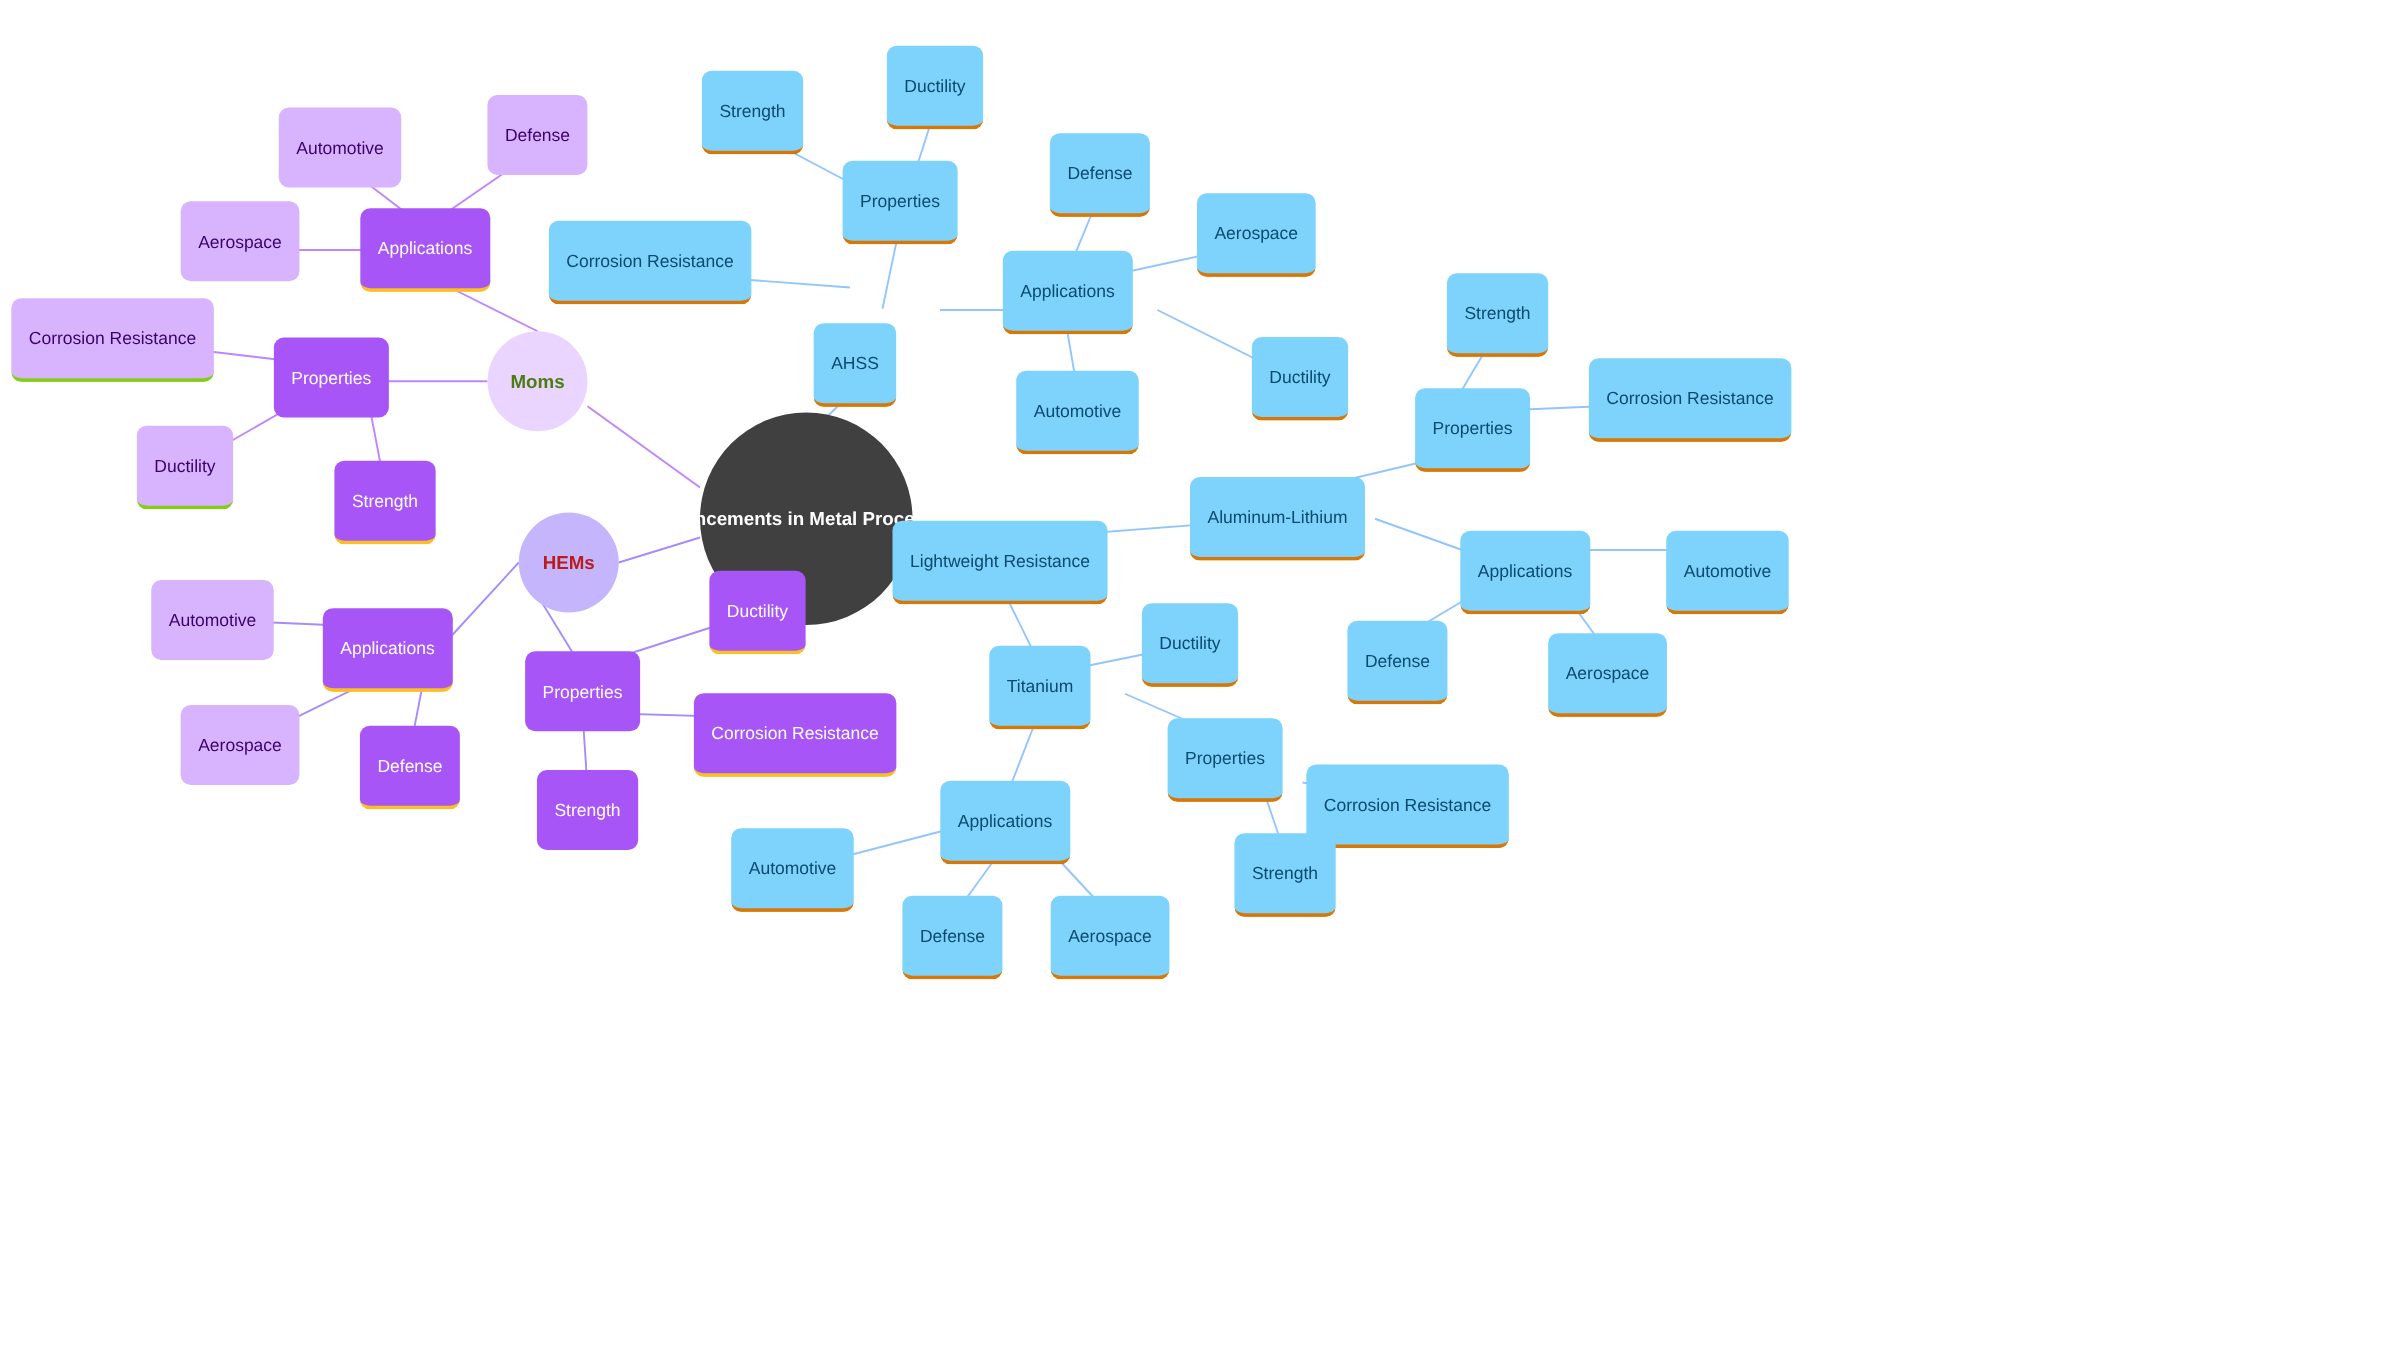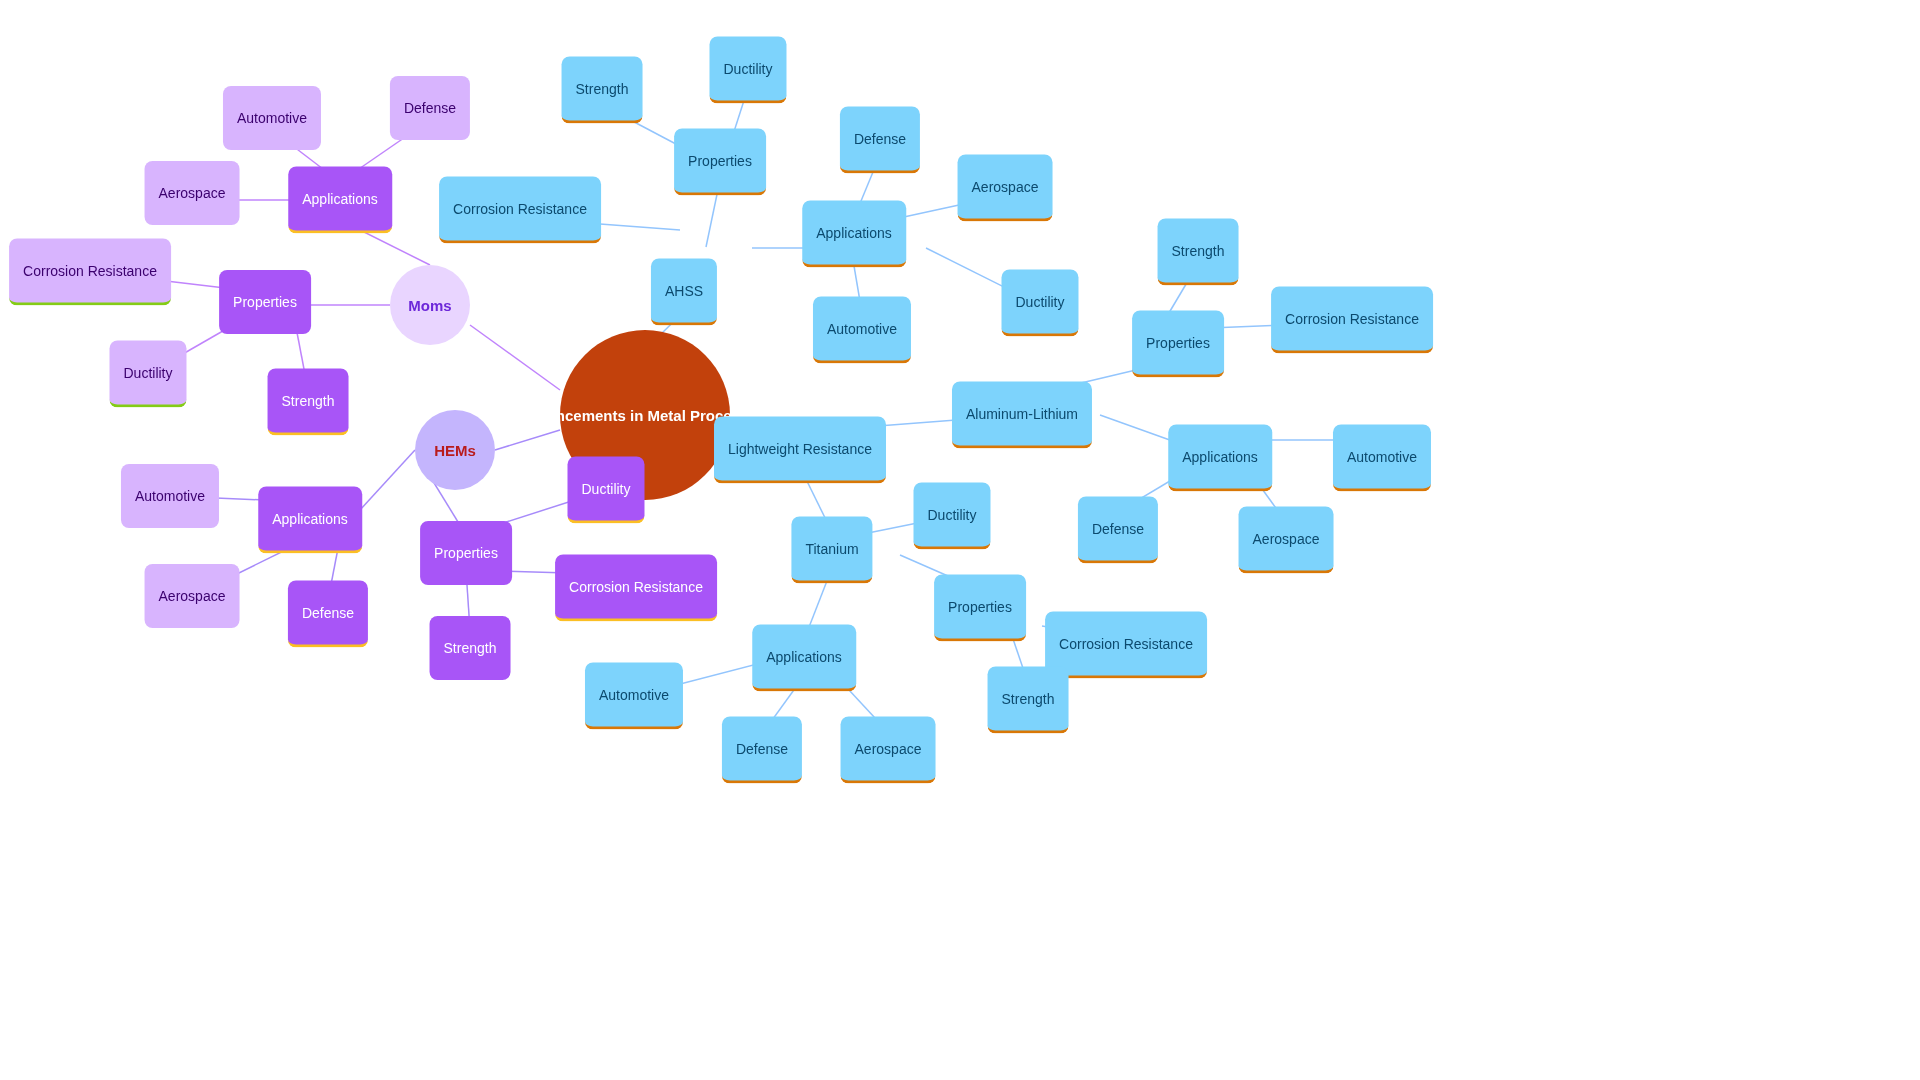--- a/index.html
+++ b/index.html
@@ -27,21 +27,21 @@
       text-align: center;
       white-space: nowrap;
       cursor: pointer;
     }
     .node-center {
       position: absolute;
       transform: translate(-50%, -50%);
       border-radius: 50%;
       width: 170px;
       height: 170px;
-      background: #c2410c;
+      background: #404040;
       color: #ffffff;
       font-size: 15px;
       font-weight: 600;
       display: flex;
       align-items: center;
       justify-content: center;
       text-align: center;
       line-height: 1.4;
       cursor: pointer;
     }
@@ -68,21 +68,21 @@
       border-bottom: 3px solid #84cc16;
     }
     .node-purple-dark-bottom {
       background: #a855f7;
       color: #ffffff;
       border: none;
       border-bottom: 3px solid #fbbf24;
     }
     .node-moms {
       background: #e9d5ff;
-      color: #6d28d9;
+      color: #4d7c0f;
       border-radius: 50%;
       width: 80px;
       height: 80px;
       display: flex;
       align-items: center;
       justify-content: center;
       font-size: 15px;
       font-weight: 600;
     }
     .node-hems {

